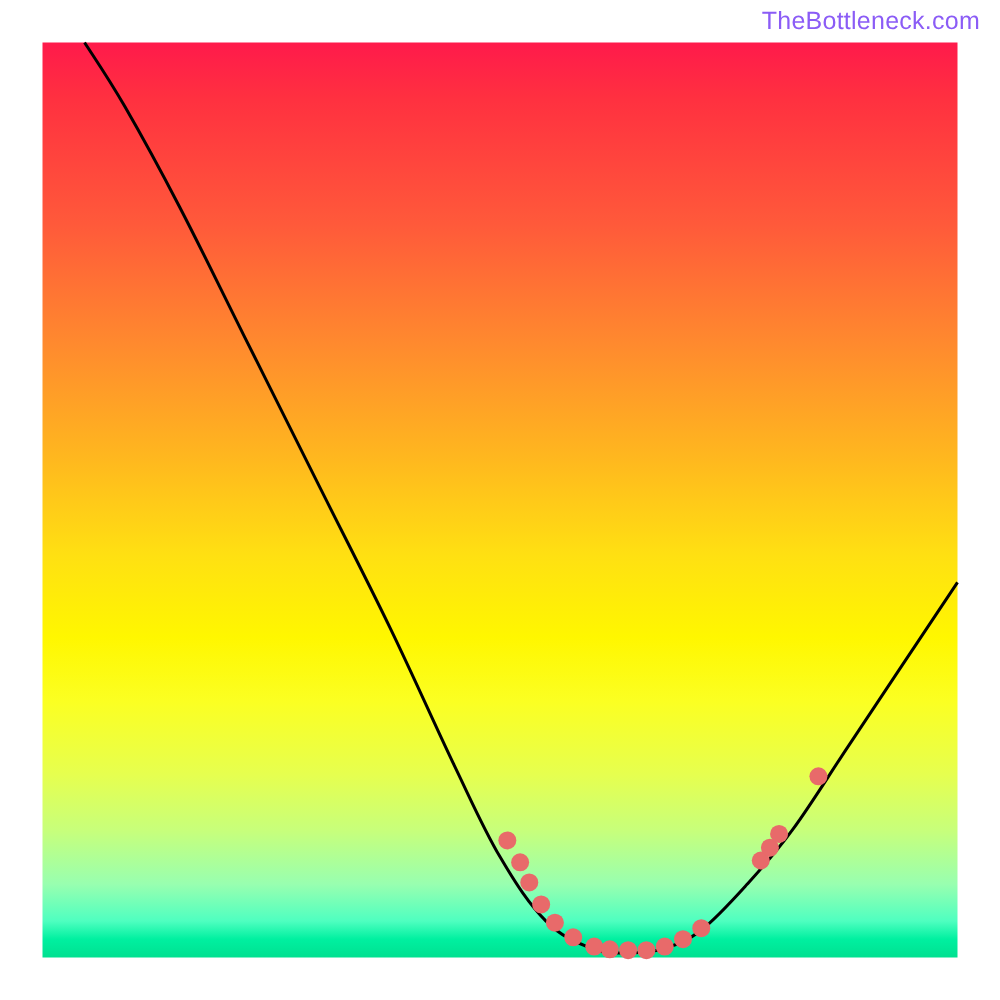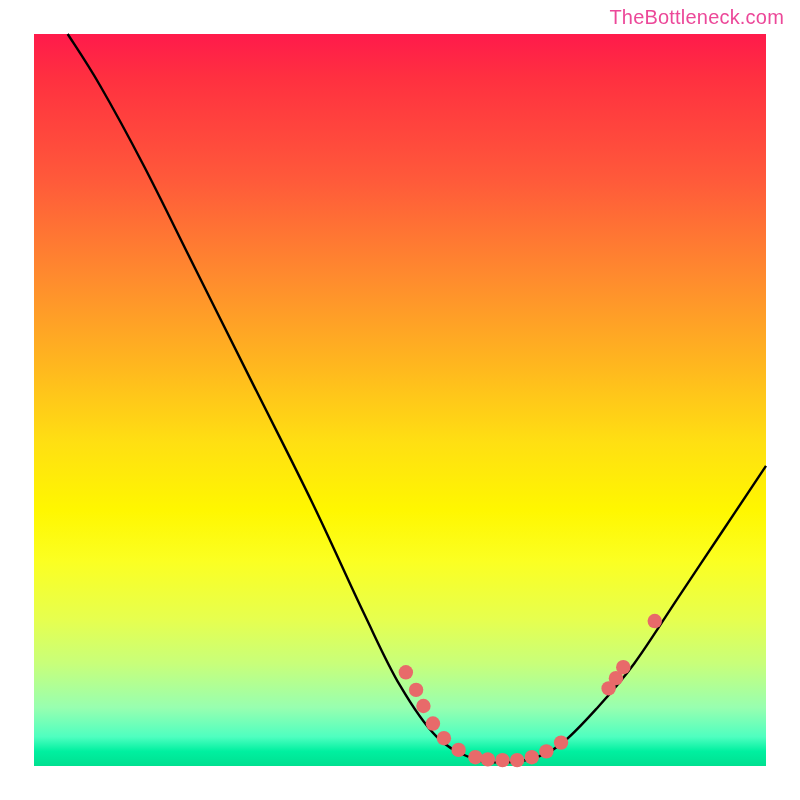--- a/index.html
+++ b/index.html
@@ -8,21 +8,21 @@
     height: 800px;
     background: #fff;
     position: relative;
     font-family: Arial, sans-serif;
   }
   .watermark {
     position: absolute;
     top: 6px;
     right: 16px;
     font-size: 20px;
-    color: #ec4899;
+    color: #8b5cf6;
     font-weight: 400;
     letter-spacing: 0.2px;
   }
   .plot-area {
     position: absolute;
     left: 34px;
     top: 34px;
     width: 732px;
     height: 732px;
     background: linear-gradient(to bottom,

